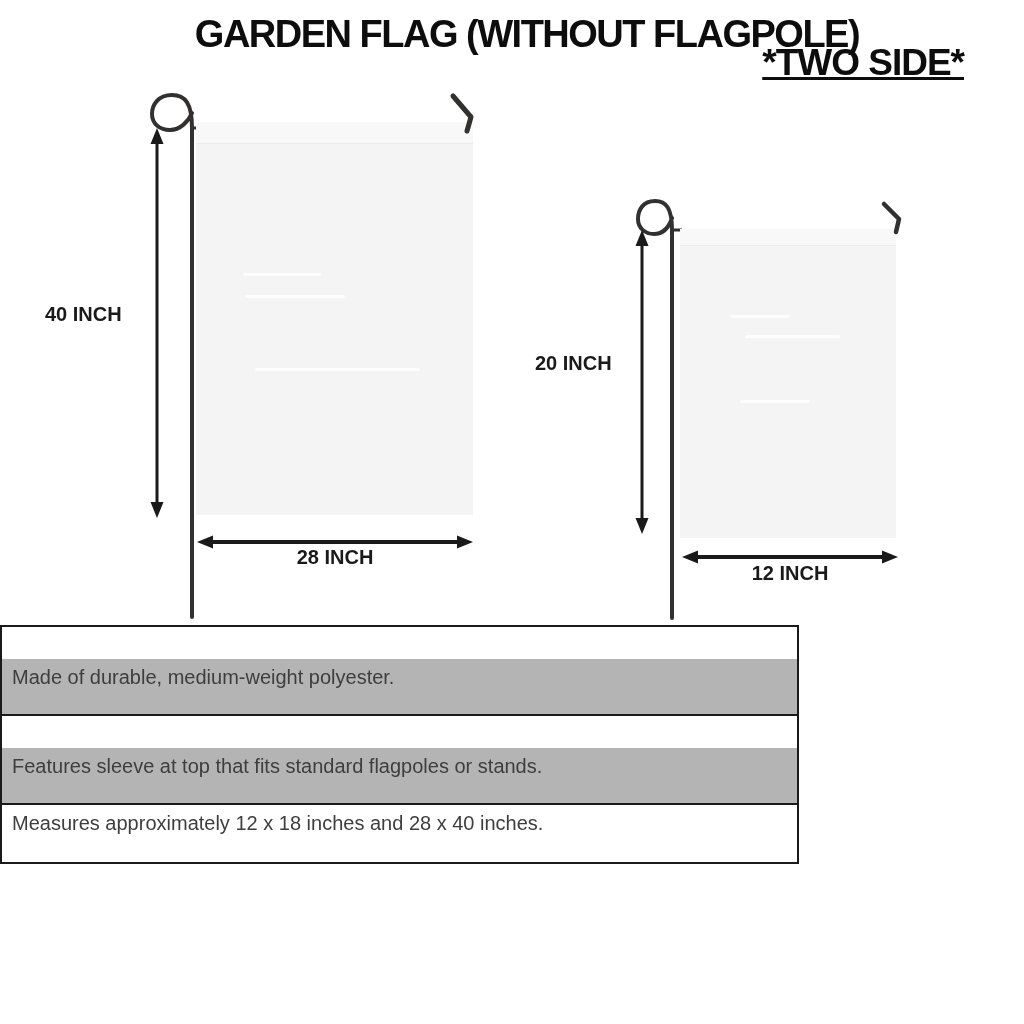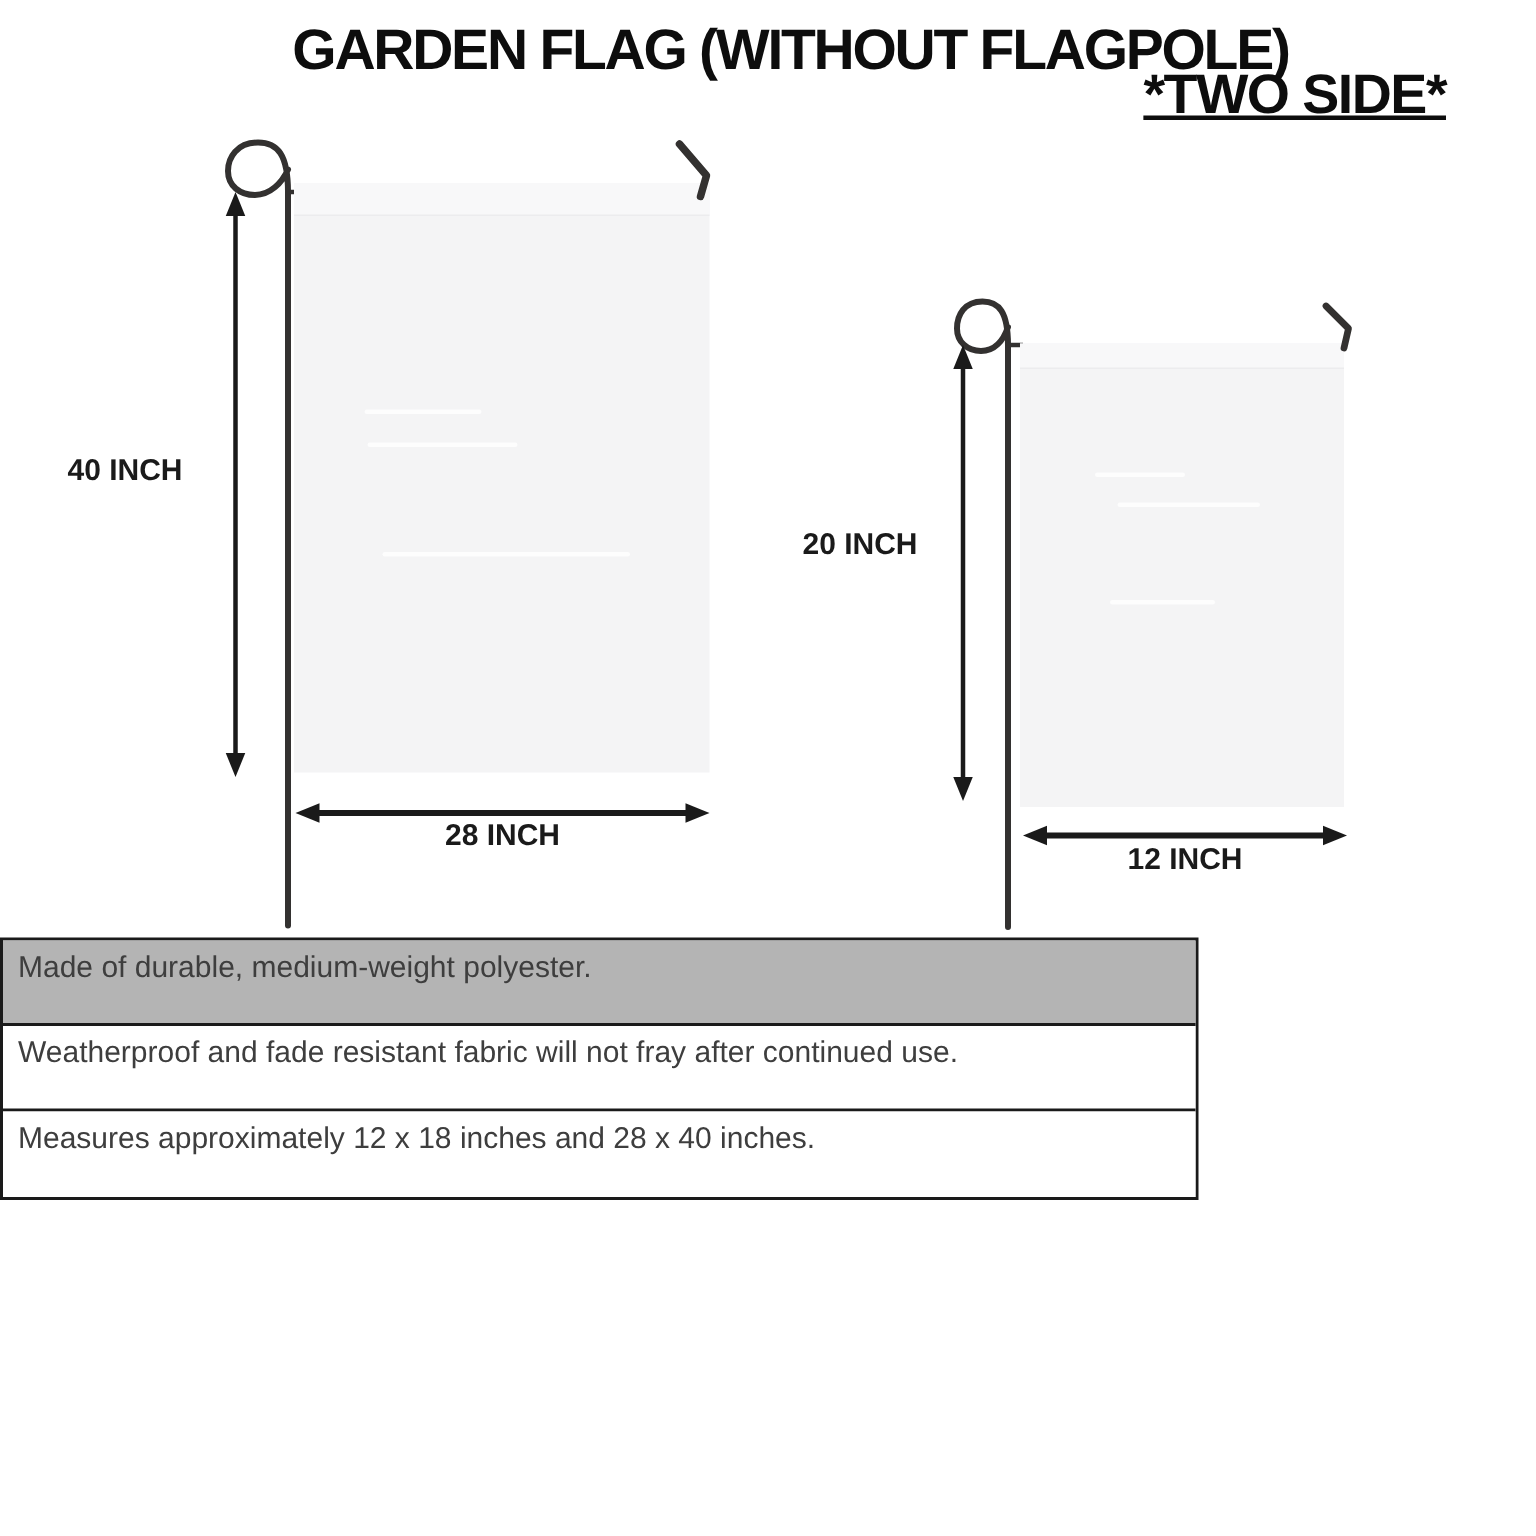--- a/index.html
+++ b/index.html
@@ -69,21 +69,21 @@
   }
   .feature-row{
     height:57px;
     border-bottom:2px solid var(--table-border);
     font-size:20px;
     color:var(--feature-text);
     padding:7px 10px 0 10px;
     background:var(--row-plain-bg);
   }
   .feature-row:last-child{border-bottom:none;}
-  .feature-row.shaded{background:var(--row-shaded-bg);}
+  .feature-row.shaded{background:var(--row-shaded-bg);margin-top:32px;}
   svg{display:block;}
 </style>
 </head>
 <body>
 
 <div class="page">
 
   <div class="title">GARDEN FLAG (WITHOUT FLAGPOLE)</div>
   <div class="subtitle">*TWO SIDE*</div>
 
@@ -148,17 +148,17 @@
     <svg class="abs" style="left:681px;top:547px;" width="218" height="20">
       <line x1="13" y1="10" x2="205" y2="10" style="stroke:var(--arrow-color);" stroke-width="4"></line>
       <polygon points="1,10 17,3.5 17,16.5" style="fill:var(--arrow-color);"></polygon>
       <polygon points="217,10 201,3.5 201,16.5" style="fill:var(--arrow-color);"></polygon>
     </svg>
     <div class="dim-label center" style="left:690px;top:562px;width:200px;">12 INCH</div>
   </div>
 
   <div class="features-table">
     <div class="feature-row shaded">Made of durable, medium-weight polyester.</div>
-    <div class="feature-row">Weatherproof and fade resistant fabric will not fray after continued use.</div>
+    <div class="feature-row shaded">Features sleeve at top that fits standard flagpoles or stands.</div>
     <div class="feature-row">Measures approximately 12 x 18 inches and 28 x 40 inches.</div>
   </div>
 
 </div>
 
 </body></html>

